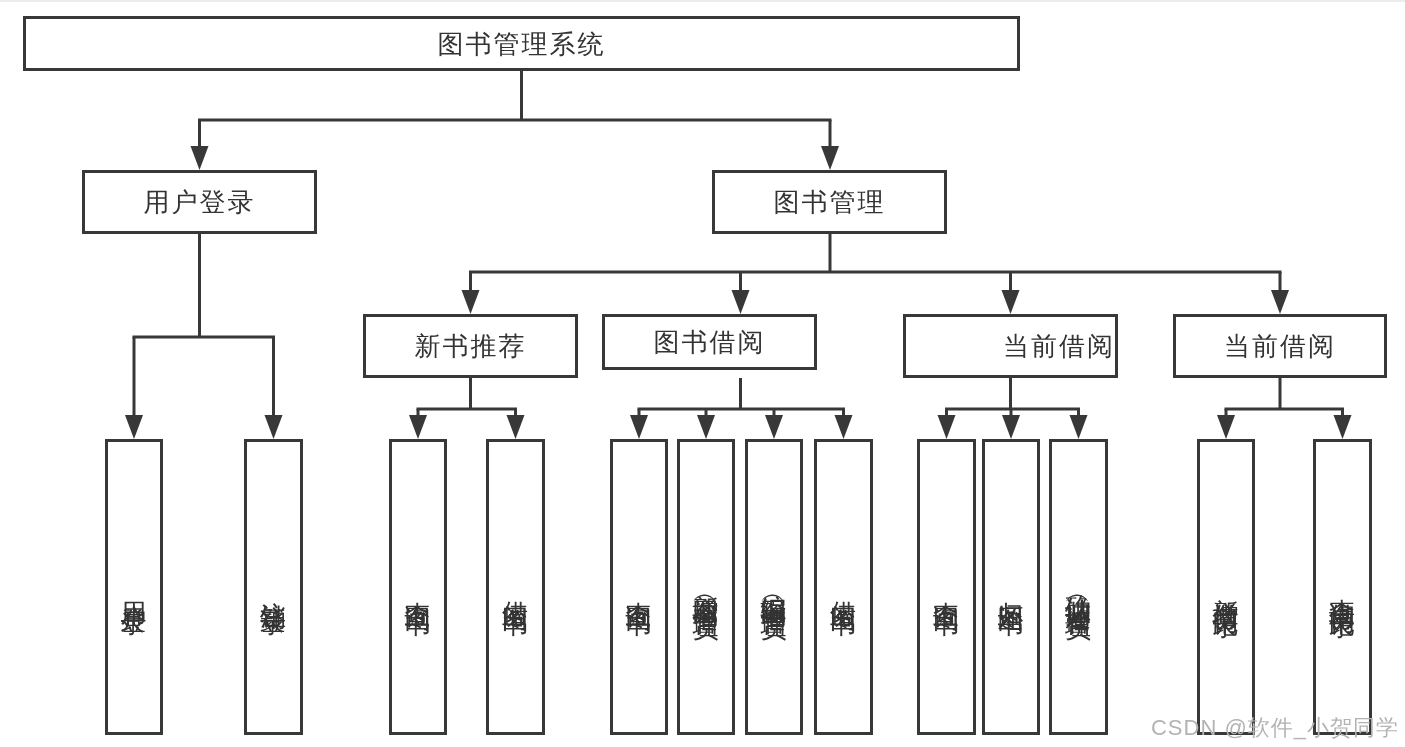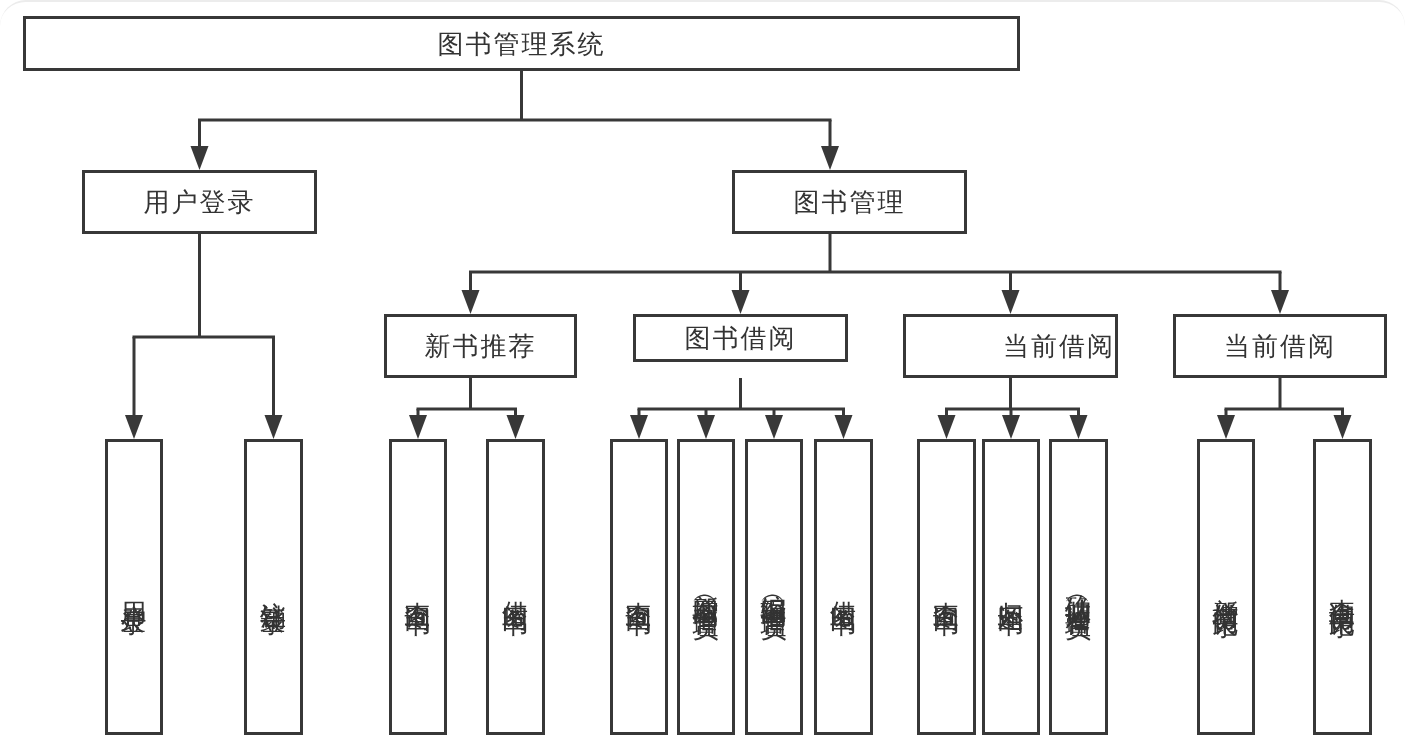--- a/index.html
+++ b/index.html
@@ -11,21 +11,20 @@
   html, body { margin: 0; padding: 0; background: var(--bg); }
   body { font-family: "Liberation Sans", sans-serif; }
   .canvas {
     position: relative;
     width: 1405px;
     height: 747px;
     background: var(--bg);
     overflow: hidden;
     border-top: 2px solid #ececec;
     box-sizing: border-box;
-    border-radius: 26px;
   }
   svg.connectors {
     position: absolute;
     left: 0; top: 0;
     width: 1405px; height: 747px;
   }
   .node {
     position: absolute;
     box-sizing: border-box;
     border: 3px solid var(--line);
@@ -117,27 +116,27 @@
       <line x1="1342.5" y1="407" x2="1342.5" y2="417" stroke="#383838" stroke-width="3"></line>
       <polygon points="1333.5,413 1351.5,413 1342.5,437" fill="#383838"></polygon>
     </svg>
   <div id="nodes-layer">
       <div class="node horizontal" style="left: 23px; top: 14px; width: 997px; height: 55px;">
         <span class="label">图书管理系统</span>
       </div>
       <div class="node horizontal" style="left: 82px; top: 168px; width: 235px; height: 64px;">
         <span class="label">用户登录</span>
       </div>
-      <div class="node horizontal" style="left: 712px; top: 168px; width: 235px; height: 64px; margin-left: 20px;">
+      <div class="node horizontal" style="left: 712px; top: 168px; width: 235px; height: 64px;">
         <span class="label">图书管理</span>
       </div>
-      <div class="node horizontal" style="left: 363px; top: 312px; width: 193px; height: 64px; margin-left: 21px;">
+      <div class="node horizontal" style="left: 363px; top: 312px; width: 215px; height: 64px;">
         <span class="label">新书推荐</span>
       </div>
-      <div class="node horizontal" style="left: 633px; top: 312px; width: 215px; height: 48px; text-align: right;">
+      <div class="node horizontal" style="left: 602px; top: 312px; width: 215px; height: 56px; text-align: right;">
         <span class="label">图书借阅</span>
       </div>
       <div class="node horizontal" style="left: 903px; top: 312px; width: 215px; height: 64px; justify-content: flex-end;">
         <span class="label">当前借阅</span>
       </div>
       <div class="node horizontal" style="left: 1173px; top: 312px; width: 214px; height: 64px;">
         <span class="label">当前借阅</span>
       </div>
       <div class="node vertical" style="left: 105px; top: 437px; width: 58px; height: 296px;">
         <span class="label">用户登录</span>
@@ -172,13 +171,14 @@
       <div class="node vertical" style="left: 1049px; top: 437px; width: 59px; height: 296px;">
         <span class="label">确认归还（管理员）</span>
       </div>
       <div class="node vertical" style="left: 1197px; top: 437px; width: 58px; height: 296px;">
         <span class="label">新增借阅记录</span>
       </div>
       <div class="node vertical" style="left: 1313px; top: 437px; width: 59px; height: 296px;">
         <span class="label">查询借阅记录</span>
       </div>
     </div>
+  <div class="watermark">CSDN @软件_小贺同学</div>
 </div>
 
 </body></html>

